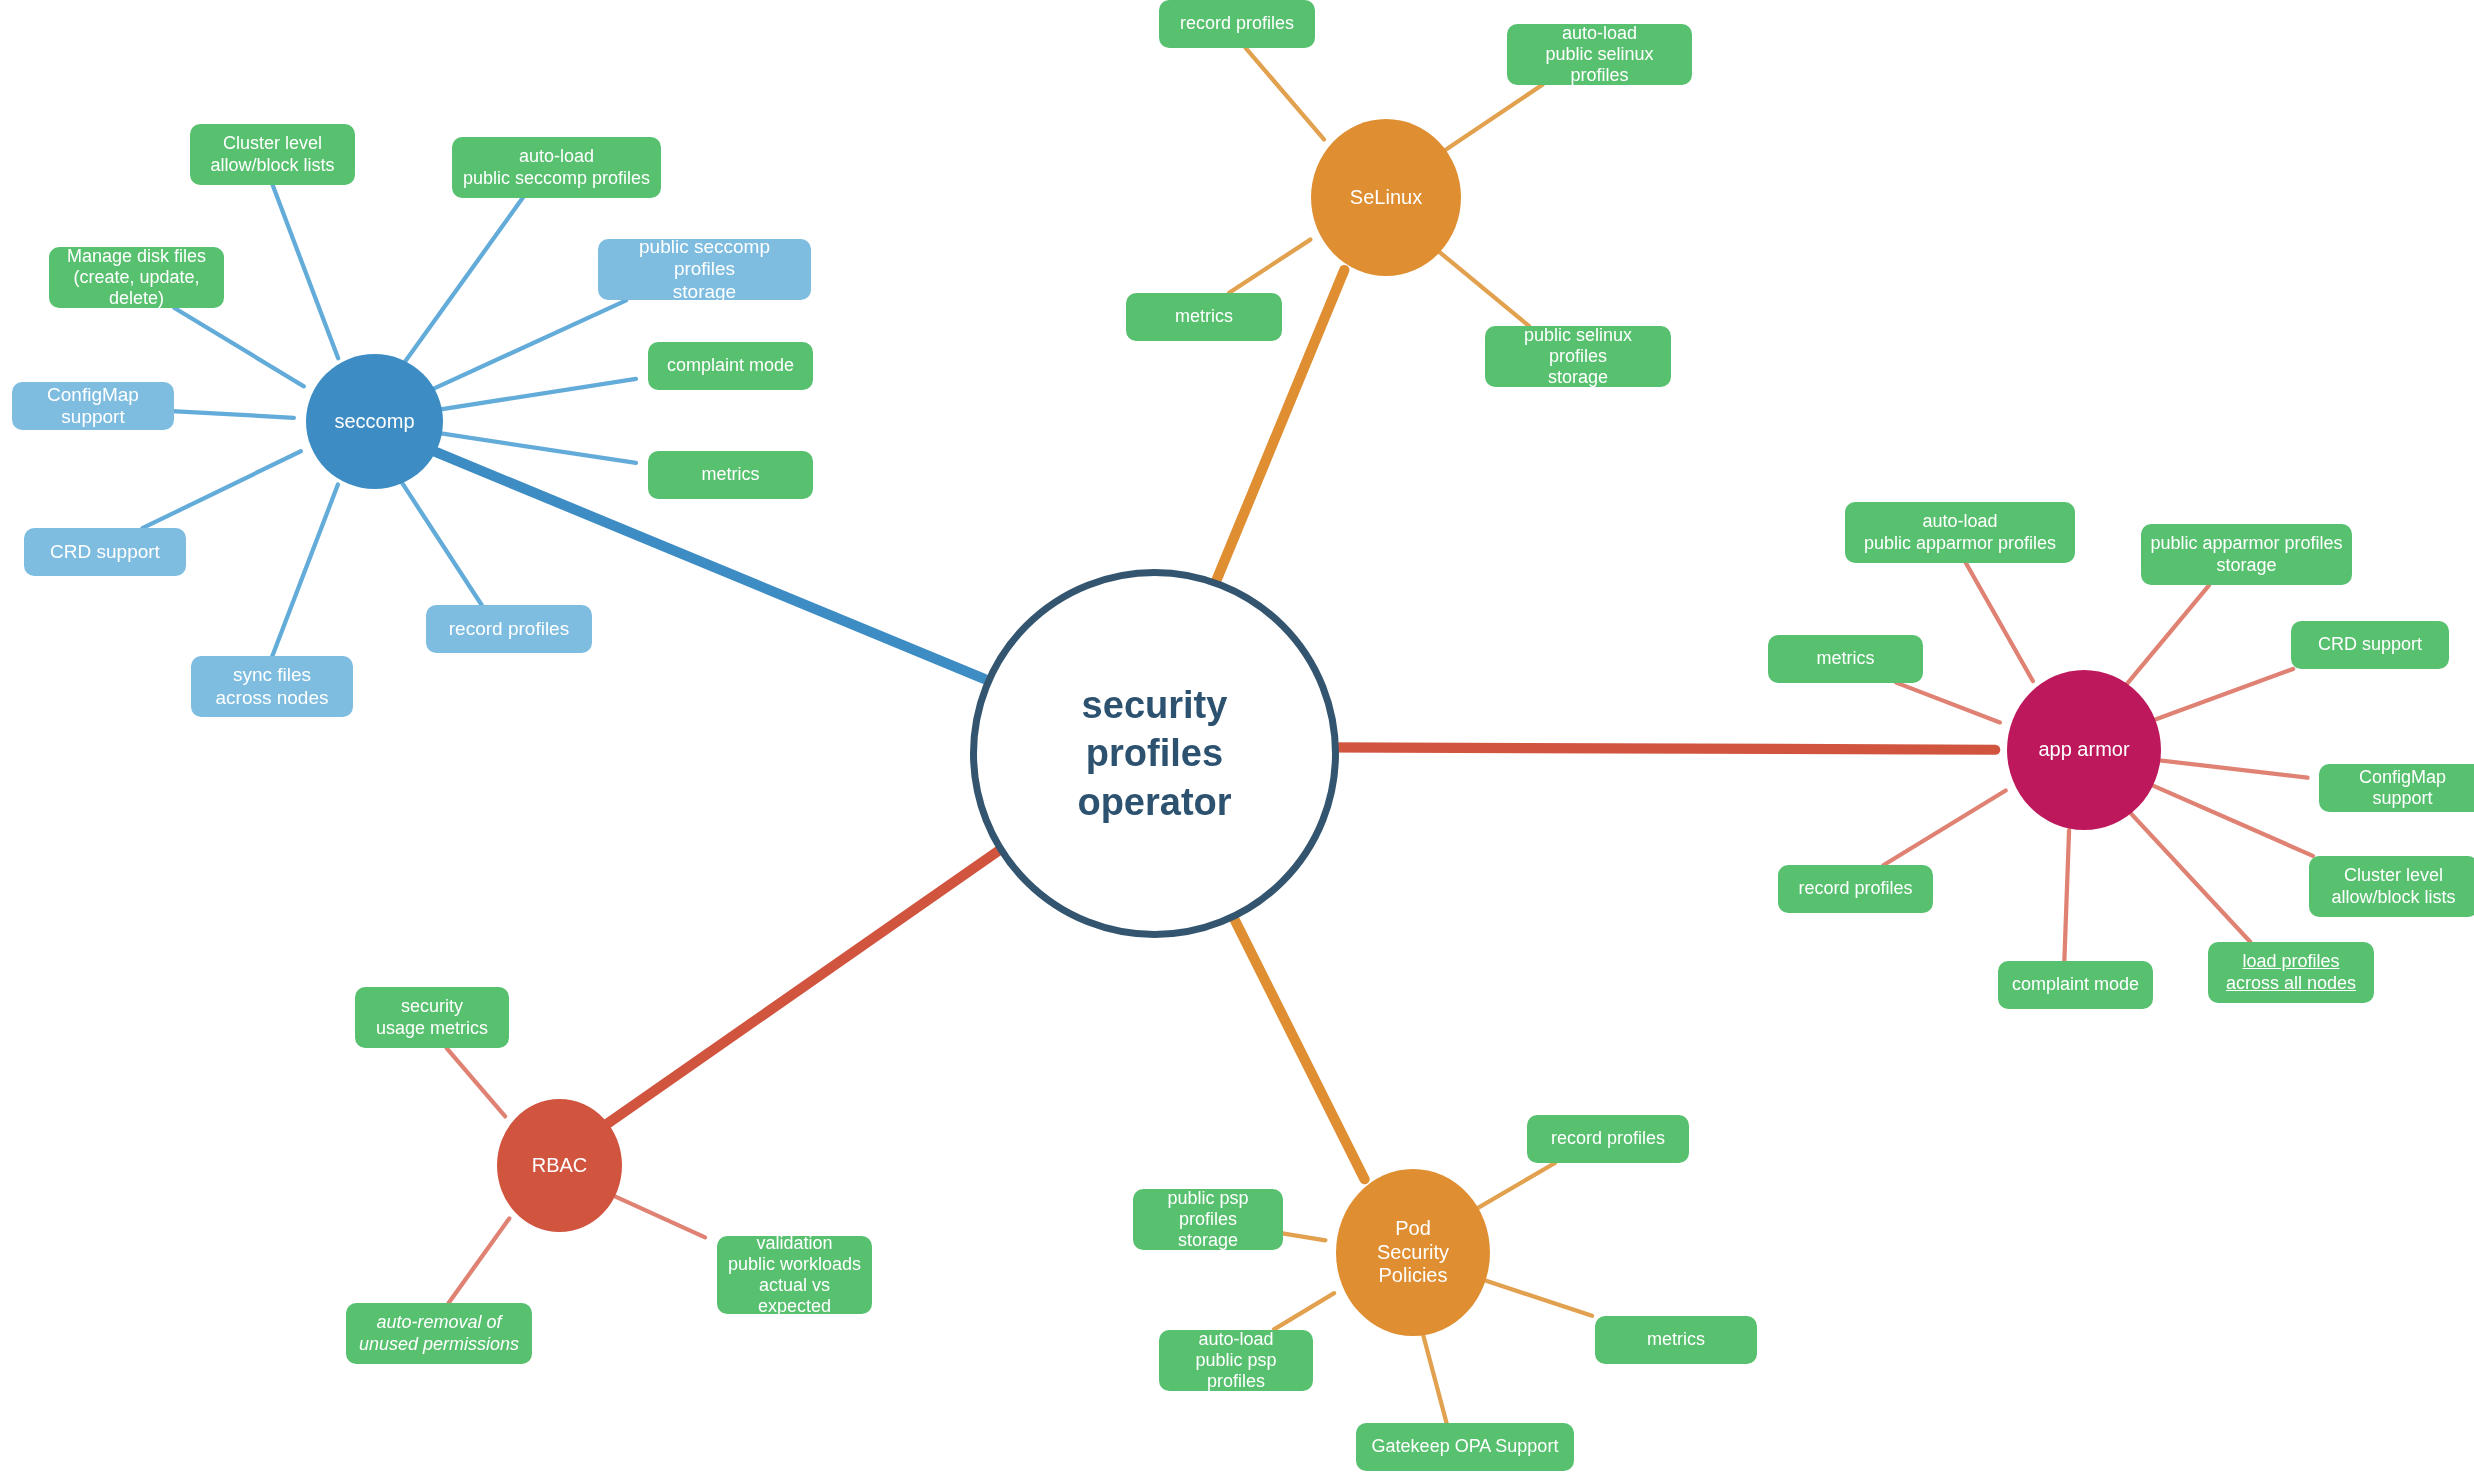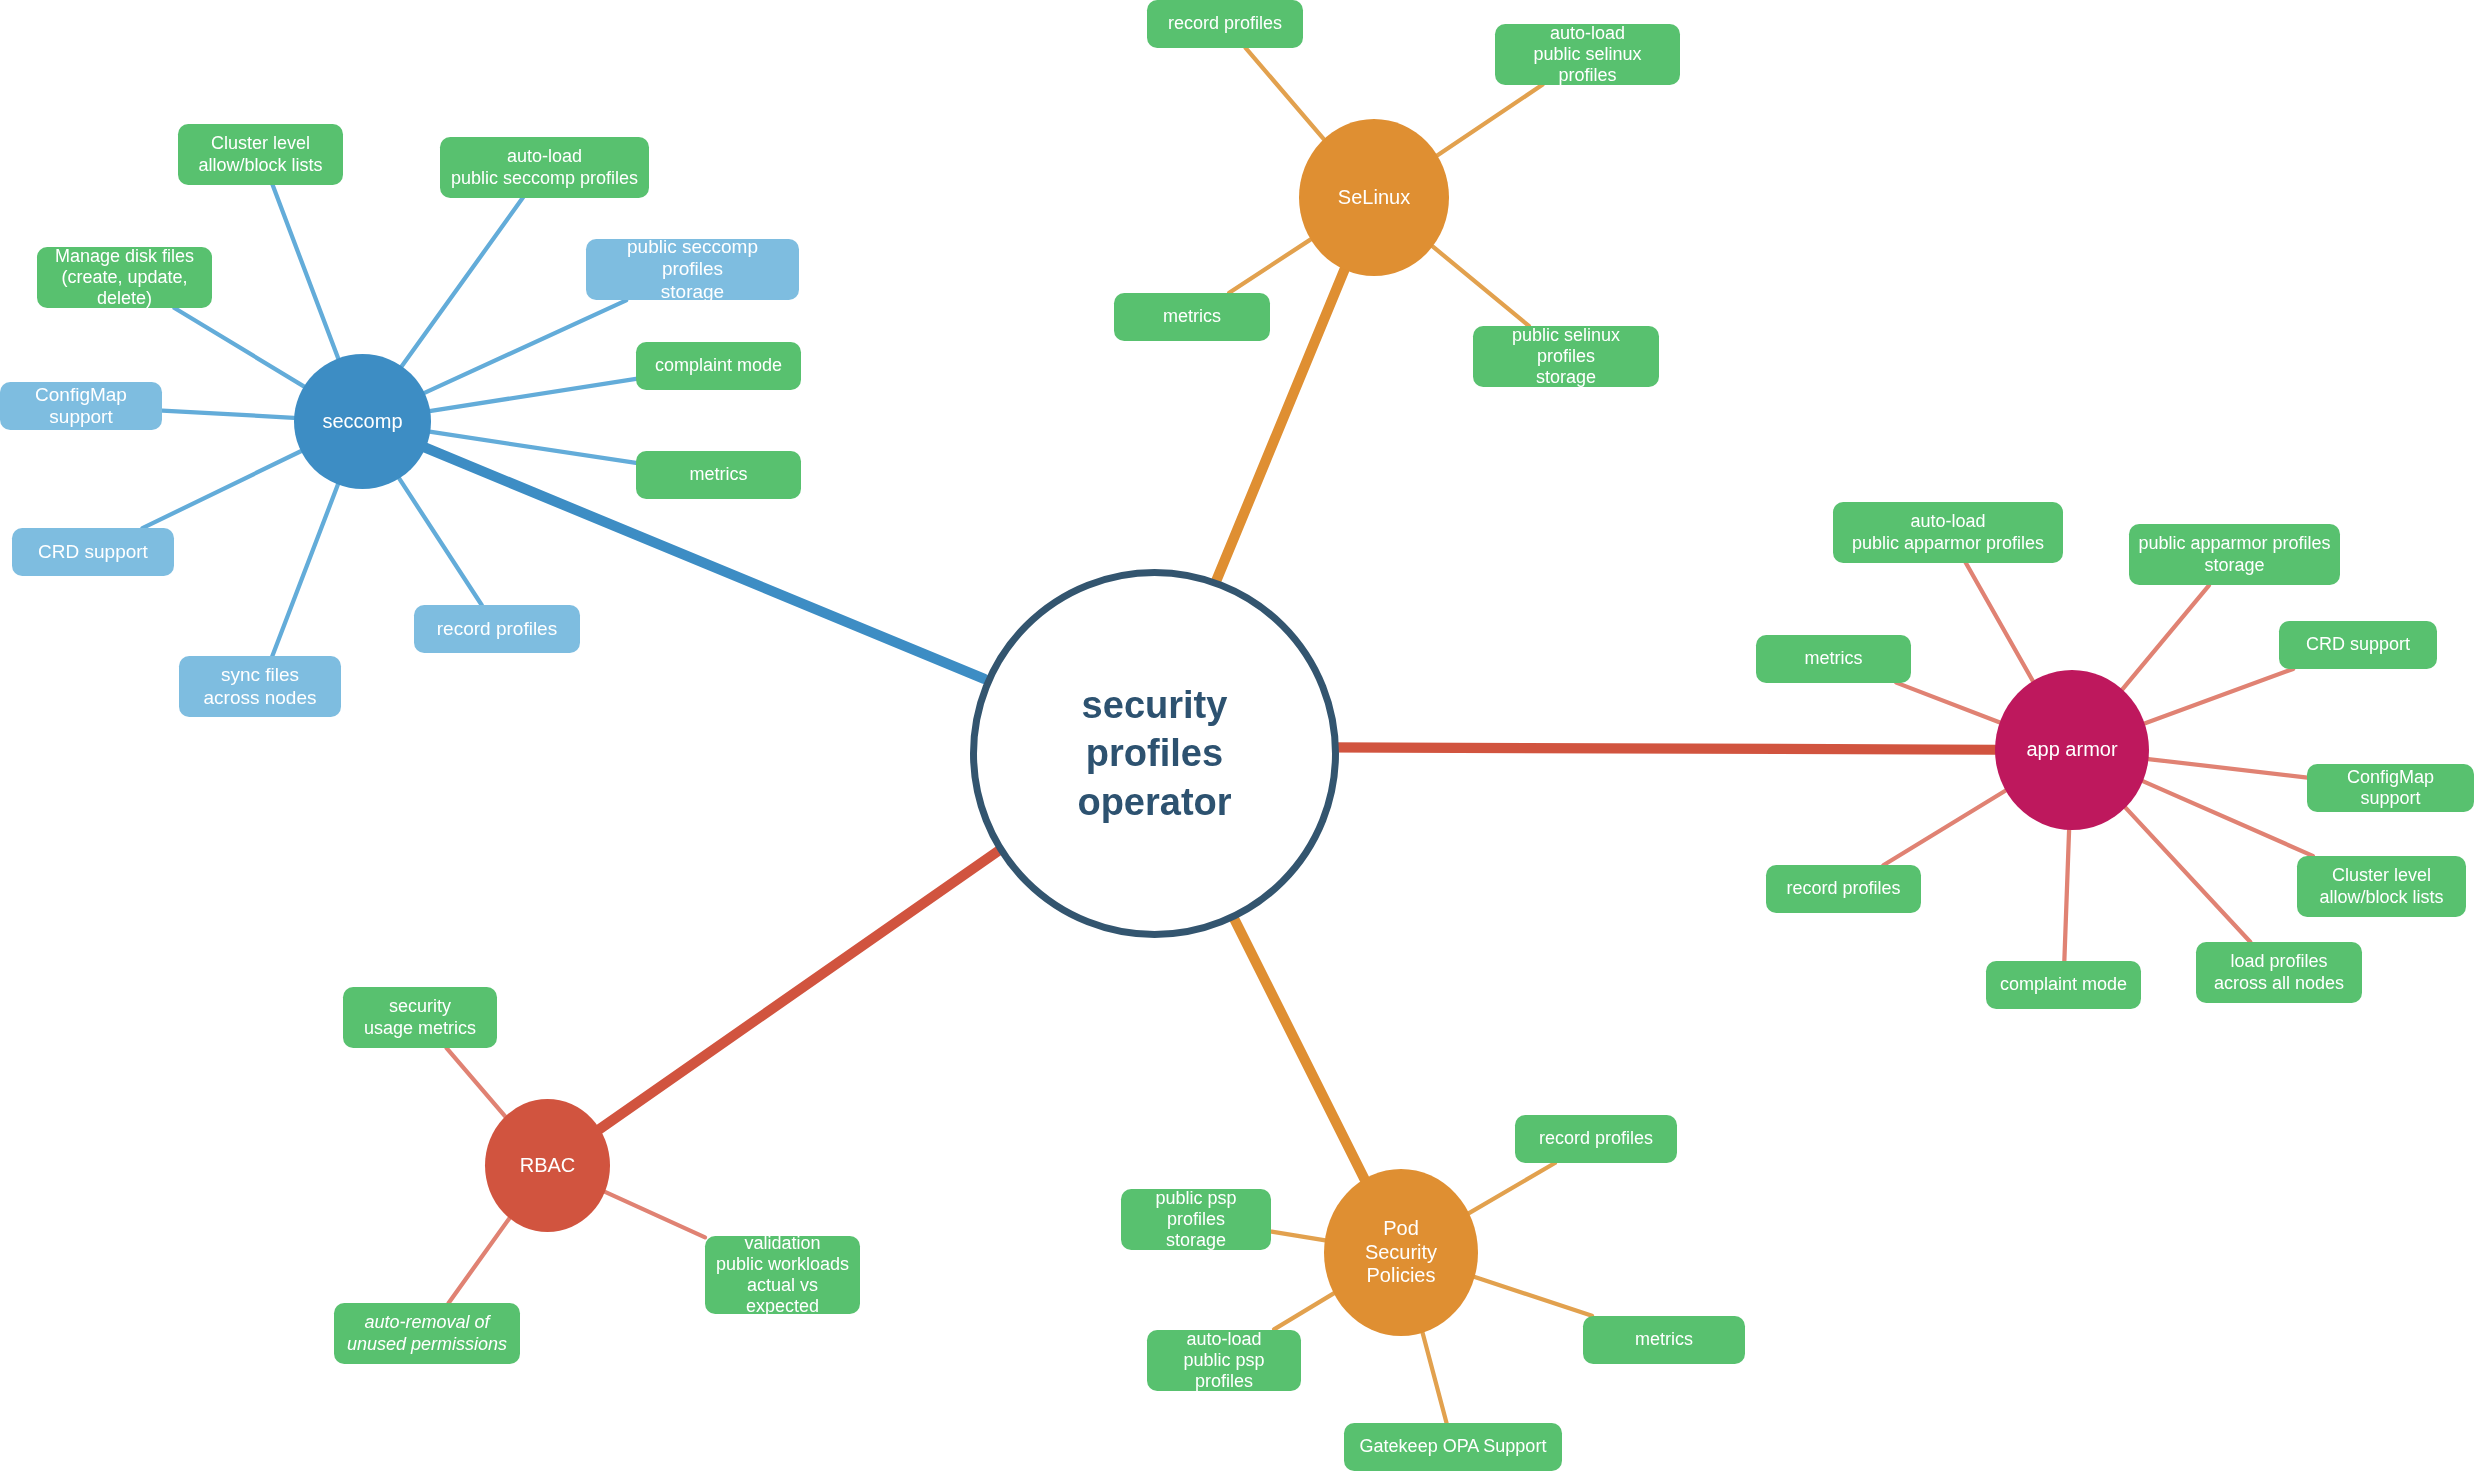--- a/index.html
+++ b/index.html
@@ -27,20 +27,21 @@
     box-sizing: border-box;
     display: flex;
     align-items: center;
     justify-content: center;
     text-align: center;
     color: #ffffff;
     line-height: 1.18;
     white-space: pre-line;
     border-radius: 10.2px;
     padding: 5.1px 8.5px;
+    margin-left: 12px;
   }
   .leaf-green { background: #58c16f; font-size: 18px; }
   .leaf-blue  { background: #7ebde0; font-size: 19px; }
   .hub {
     border-radius: 50%;
     font-size: 20px;
     font-weight: 400;
   }
   .center {
     position: absolute;
@@ -127,21 +128,21 @@
       <div class="node leaf-green" style="left: 1114px; top: 293px; width: 156px; height: 48px;"><span>metrics</span></div>
       <div class="node hub" style="left: 1299px; top: 119px; width: 150px; height: 157px; background: rgb(223, 143, 50);"><span>SeLinux</span></div>
       <div class="node leaf-green" style="left: 1833px; top: 502px; width: 230px; height: 61px;"><span>auto-load
 public apparmor profiles</span></div>
       <div class="node leaf-green" style="left: 2129px; top: 524px; width: 211px; height: 61px;"><span>public apparmor profiles
 storage</span></div>
       <div class="node leaf-green" style="left: 2279px; top: 621px; width: 158px; height: 48px;"><span>CRD support</span></div>
       <div class="node leaf-green" style="left: 2307px; top: 764px; width: 167px; height: 48px;"><span>ConfigMap support</span></div>
       <div class="node leaf-green" style="left: 2297px; top: 856px; width: 169px; height: 61px;"><span>Cluster level
 allow/block lists</span></div>
-      <div class="node leaf-green" style="left: 2196px; top: 942px; width: 166px; height: 61px;"><span>load profiles
+      <div class="node leaf-green" style="left: 2196px; top: 942px; width: 166px; height: 61px; text-decoration: underline;"><span>load profiles
 across all nodes</span></div>
       <div class="node leaf-green" style="left: 1986px; top: 961px; width: 155px; height: 48px;"><span>complaint mode</span></div>
       <div class="node leaf-green" style="left: 1766px; top: 865px; width: 155px; height: 48px;"><span>record profiles</span></div>
       <div class="node leaf-green" style="left: 1756px; top: 635px; width: 155px; height: 48px;"><span>metrics</span></div>
       <div class="node hub" style="left: 1995px; top: 670px; width: 154px; height: 160px; background: #be185d;"><span>app armor</span></div>
       <div class="node leaf-green" style="left: 343px; top: 987px; width: 154px; height: 61px;"><span>security
 usage metrics</span></div>
       <div class="node leaf-green" style="left: 705px; top: 1236px; width: 155px; height: 78px;"><span>validation
 public workloads
 actual vs expected</span></div>

